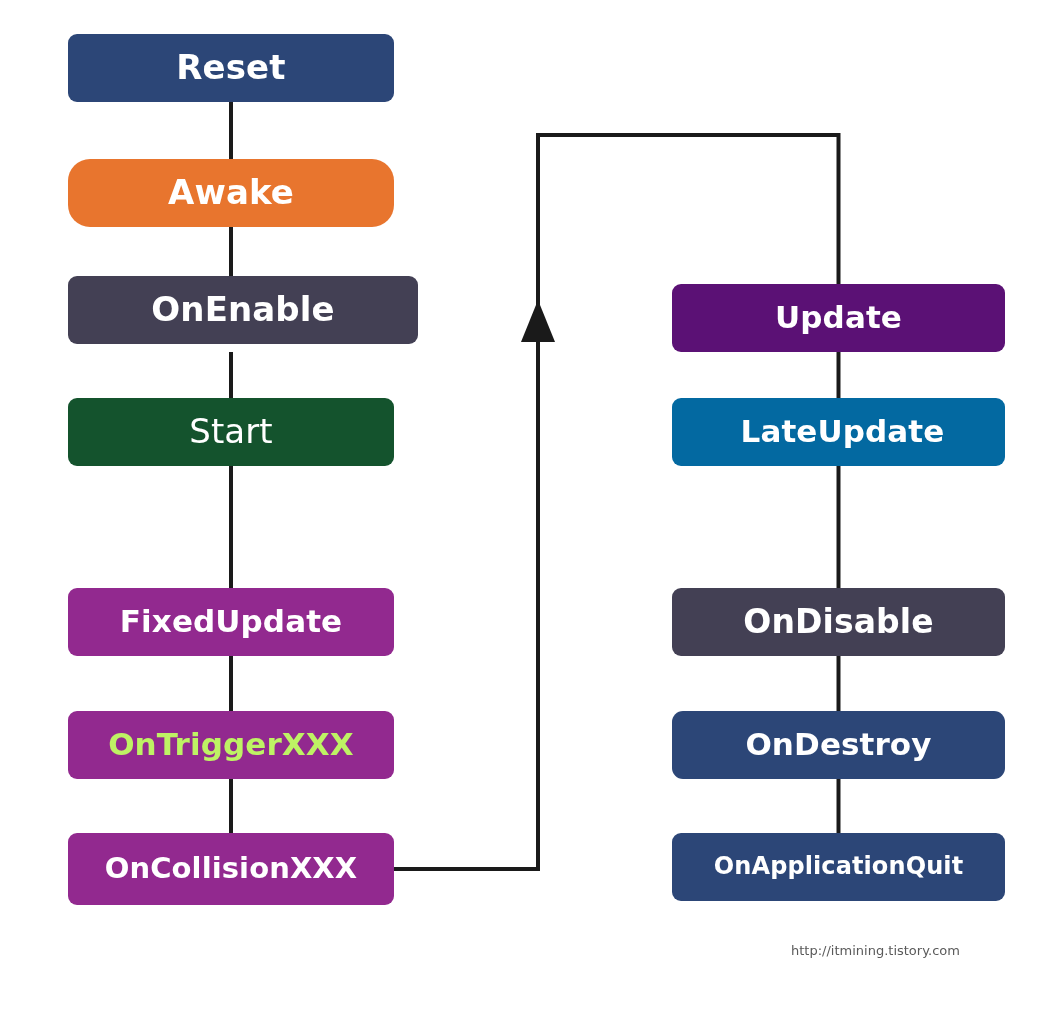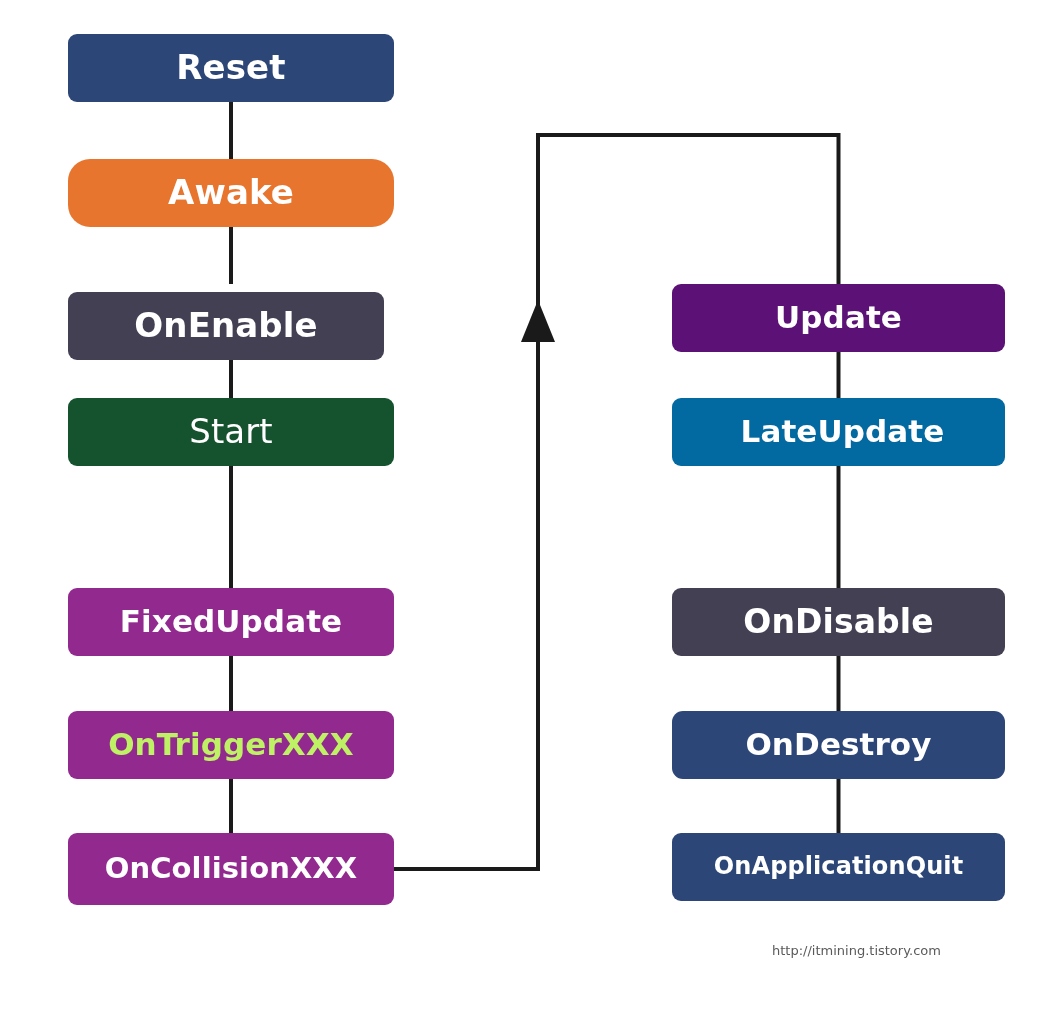--- a/index.html
+++ b/index.html
@@ -43,20 +43,21 @@
   .node-label {
     display: block;
     transform: translateY(-1px);
   }
   #watermark {
     position: absolute;
     color: #5a5a5a;
     font-family: "DejaVu Sans", "Liberation Sans", sans-serif;
     white-space: nowrap;
     z-index: 3;
+    margin-left: 19px;
   }
 </style>
 </head>
 <body>
 
 <div id="diagram-root">
 
   <svg id="edge-layer" viewBox="0 0 1044 1026" width="1044" height="1026" xmlns="http://www.w3.org/2000/svg" aria-hidden="true">
       <path d="M 231 102 L 231 159" stroke="#1a1a1a" stroke-width="4" fill="none" stroke-linecap="butt"></path>
       <path d="M 231 227 L 231 284" stroke="#1a1a1a" stroke-width="4" fill="none" stroke-linecap="butt"></path>
@@ -72,21 +73,21 @@
       <path d="M 838.5 779 L 838.5 833" stroke="#1a1a1a" stroke-width="4" fill="none" stroke-linecap="butt"></path>
     </svg>
 
   <div id="node-layer">
       <div class="node" style="left: 68px; top: 34px; width: 326px; height: 68px; background: rgb(44, 70, 119); font-size: 34px; color: rgb(255, 255, 255); font-weight: 700;">
         <span class="node-label">Reset</span>
       </div>
       <div class="node" style="left: 68px; top: 159px; width: 326px; height: 68px; background: rgb(232, 117, 46); font-size: 34px; color: rgb(255, 255, 255); font-weight: 700; border-radius: 22px;">
         <span class="node-label">Awake</span>
       </div>
-      <div class="node" style="left: 68px; top: 292px; width: 316px; height: 68px; background: rgb(67, 64, 84); font-size: 34px; color: rgb(255, 255, 255); font-weight: 700;">
+      <div class="node" style="left: 68px; top: 276px; width: 350px; height: 68px; background: rgb(67, 64, 84); font-size: 34px; color: rgb(255, 255, 255); font-weight: 700;">
         <span class="node-label">OnEnable</span>
       </div>
       <div class="node" style="left: 68px; top: 398px; width: 326px; height: 68px; background: #14532d; font-size: 34px; color: rgb(255, 255, 255); font-weight: 400;">
         <span class="node-label">Start</span>
       </div>
       <div class="node" style="left: 68px; top: 588px; width: 326px; height: 68px; background: rgb(146, 41, 143); font-size: 31px; color: rgb(255, 255, 255); font-weight: 700; text-align: right;">
         <span class="node-label">FixedUpdate</span>
       </div>
       <div class="node" style="left: 68px; top: 711px; width: 326px; height: 68px; background: rgb(146, 41, 143); font-size: 31px; color: #bef264; font-weight: 700;">
         <span class="node-label">OnTriggerXXX</span>

